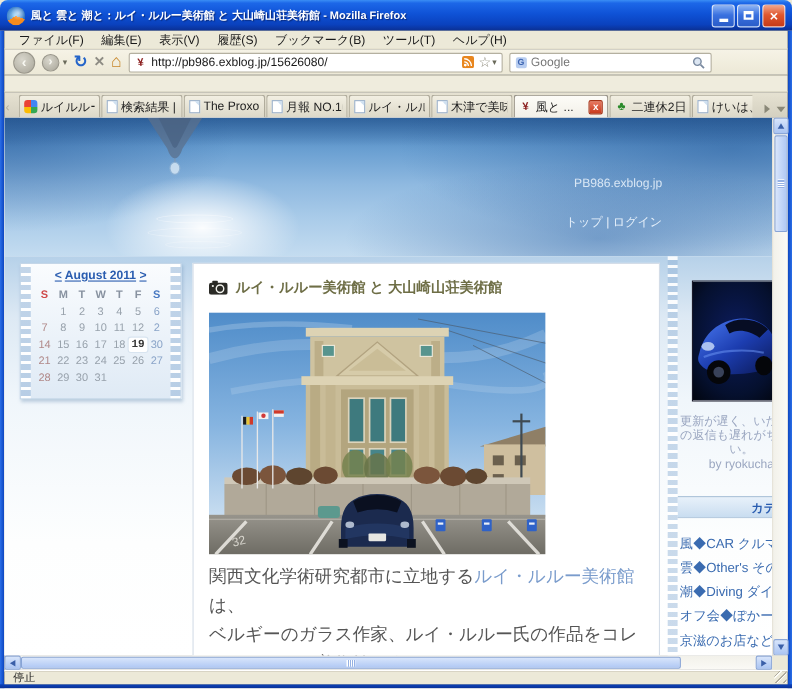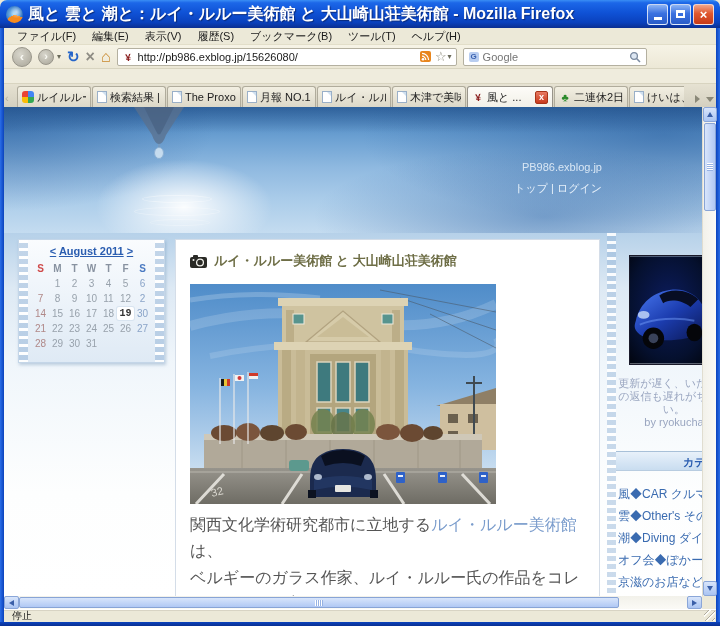--- a/index.html
+++ b/index.html
@@ -8,21 +8,21 @@
 
   
   .titlebar { position:absolute; left:0; right:0; top:0; height:28px;
     background:linear-gradient(180deg,#3a8ef5 0%,#1c67e8 10%,#0f52d6 45%,#0a41bd 80%,#0b2f91 100%);
     border-radius:7px 7px 0 0; display:flex; align-items:center; padding:0 6px; }
   .ff-icon { width:17px; height:17px; border-radius:50%; flex:0 0 auto; margin-right:5px;
     background:
       radial-gradient(circle at 62% 35%, rgba(255,255,255,.55), rgba(255,255,255,0) 42%),
       conic-gradient(from 110deg, #f68b1f 0 130deg, rgba(0,0,0,0) 130deg),
       radial-gradient(circle at 45% 48%, #9ad4f8, #2a6fc0 72%); }
-  .title-text { color:#fff; font-size:16px; font-weight:bold; text-shadow:1px 1px 1px #0a2a7a;
+  .title-text { color:#fff; font-size:10px; font-weight:bold; text-shadow:1px 1px 1px #0a2a7a;
     white-space:nowrap; overflow:hidden; flex:1; }
   .win-btns { display:flex; gap:2px; }
   .win-btn { width:21px; height:21px; border-radius:3px; border:1px solid rgba(255,255,255,.75);
     display:flex; align-items:center; justify-content:center;
     background:linear-gradient(180deg,#8db4f4 0%,#3a71e0 45%,#2a5cc8 100%); }
   .win-btn .mini { width:8px; height:3px; background:#fff; margin-top:9px; }
   .win-btn .maxi { width:9px; height:8px; border:2px solid #fff; border-top-width:3px; }
   .win-btn.close { background:linear-gradient(180deg,#f0a58a 0%,#e0572e 45%,#c63a18 100%);
     color:#fff; font-size:13px; font-weight:bold; line-height:1; }
   .side-border-l,.side-border-r { position:absolute; top:28px; bottom:0; width:4px; }
@@ -98,21 +98,21 @@
   .page-header::before { content:""; position:absolute; left:0; right:0; top:0; height:26px;
     background:linear-gradient(180deg, rgba(22,62,118,.45), rgba(22,62,118,0)); }
   .balloon { position:absolute; left:126px; top:0; }
   .ripple { position:absolute; border:1px solid rgba(255,255,255,.4); border-radius:50%; }
   .r1 { left:138px; top:88px; width:70px; height:8px; }
   .r2 { left:130px; top:100px; width:86px; height:9px; border-color:rgba(255,255,255,.3); }
   .r3 { left:146px; top:112px; width:60px; height:7px; border-color:rgba(255,255,255,.25); }
   .header-text { position:absolute; top:48px; right:100px; text-align:right; }
   .blog-title { font-size:15px; font-weight:bold; color:#fff; letter-spacing:1px; text-shadow:0 1px 2px rgba(18,48,92,.6); }
   .blog-domain { margin-top:6px; font-size:11px; color:#d8e6f4; }
-  .blog-nav { margin-top:8px; font-size:11px; color:#e6f0fa; }
+  .blog-nav { margin-top:21px; font-size:11px; color:#e6f0fa; }
   .blog-nav span { cursor:pointer; }
 
   .page-body { position:relative; height:363px;
     background:linear-gradient(180deg,#b6d1e9 0px,#dde9f4 55px,#f0f6fb 130px,#fdfefe 260px,#ffffff 100%); }
 
   
   .calendar { position:absolute; left:14px; top:6px; width:147px; height:124px;
     background:linear-gradient(180deg,#fafcfe,#dfeaf5); border:1px solid #c4d6e8; box-shadow:1px 2px 3px rgba(90,130,170,.35); }
   .calendar::before,.calendar::after { content:""; position:absolute; top:0; bottom:0; width:9px;
     background:repeating-linear-gradient(180deg, rgba(255,255,255,.95) 0 3px, rgba(150,182,216,.55) 3px 8px); }

